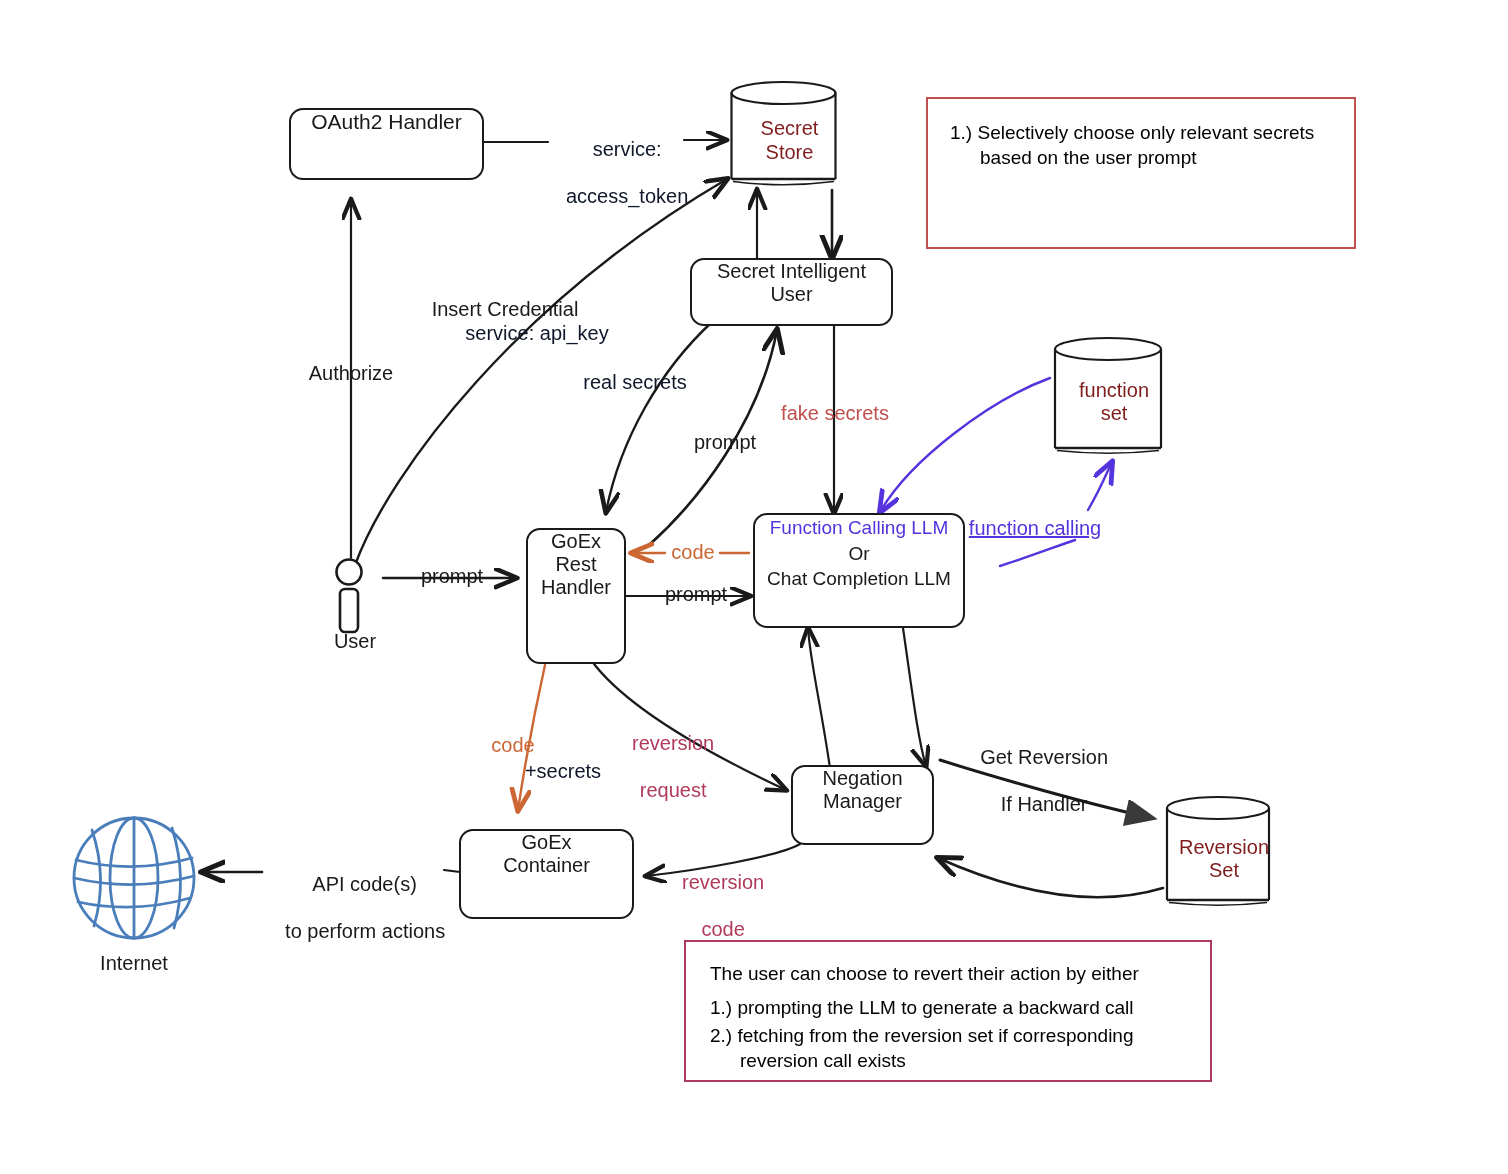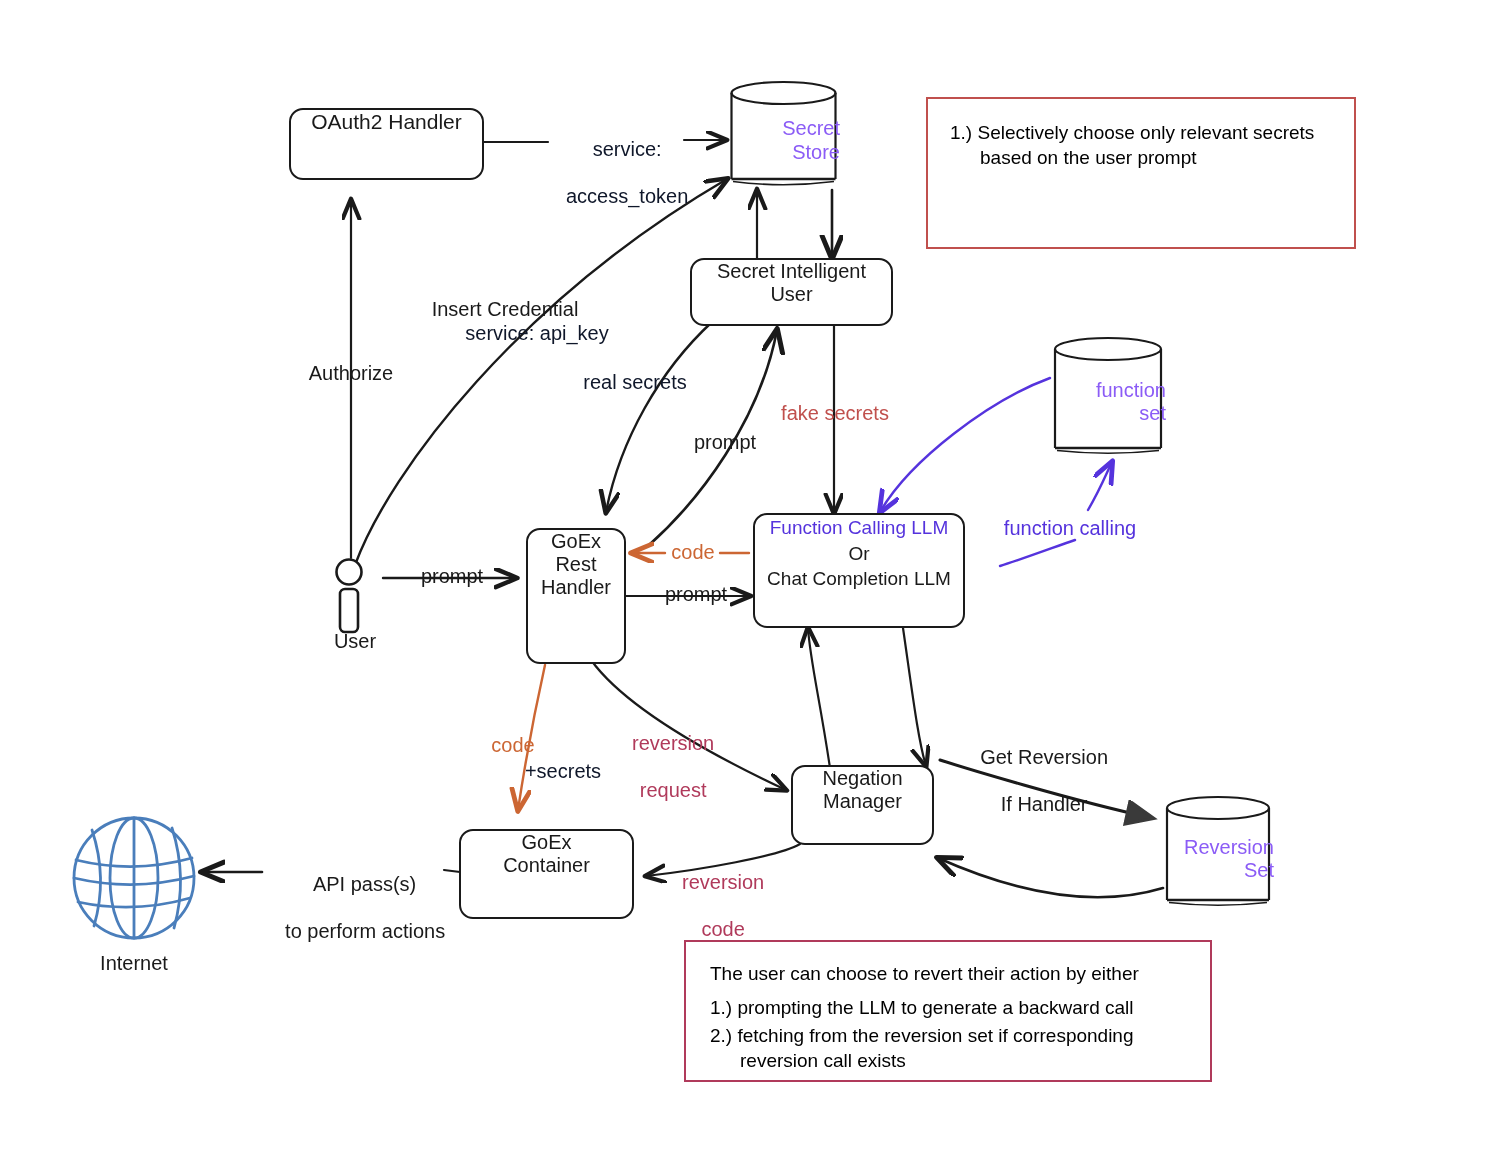--- a/index.html
+++ b/index.html
@@ -22,21 +22,21 @@
   .note li:last-child{margin-bottom:0;}
 
   .green{color:#0f172a;}
   .red{color:#c0504d;}
   .mag{color:#b03a5b;}
   .orange{color:#cc6633;}
   .purple{color:#5533dd;}
 
   .cyl{position:absolute;}
   .cyl .cyl-txt{position:absolute;left:12px;right:0;top:50%;transform:translateY(-50%);
-                text-align:right;color:#8b5cf6;line-height:1.16;}
+                text-align:center;color:#7f1d1d;line-height:1.16;}
 
   .user-fig{position:absolute;}
   .globe{position:absolute;}
 </style>
 </head>
 <body>
 
 <div id="stage">
 
   <svg id="edges" viewBox="0 0 1508 1174">
@@ -235,42 +235,42 @@
   <div class="lbl red" style="left:760px;top:402px;width:150px;font-size:20px;">fake secrets</div>
 
   <div class="lbl" style="left:680px;top:431px;width:90px;font-size:20px;">prompt</div>
 
   <div class="lbl" style="left:404px;top:565px;width:96px;font-size:20px;">prompt</div>
 
   <div class="lbl" style="left:648px;top:583px;width:96px;font-size:20px;">prompt</div>
 
   <div class="lbl orange" style="left:662px;top:541px;width:62px;font-size:20px;">code</div>
 
-  <div class="lbl purple" style="left:980px;top:517px;width:180px;font-size:20px;">function calling</div>
+  <div class="lbl purple" style="left:945px;top:517px;width:180px;font-size:20px;text-decoration:underline;">function calling</div>
 
   <div class="lbl mag" style="left:596px;top:708px;width:132px;font-size:20px;">
     <span>reversion</span><br>
     <span>request</span>
   </div>
 
   <div class="lbl orange" style="left:460px;top:734px;width:106px;font-size:20px;">code</div>
   <div class="lbl green" style="left:508px;top:760px;width:110px;font-size:20px;">+secrets</div>
 
   <div class="lbl" style="left:938px;top:722px;width:190px;font-size:20px;">
     <span>Get Reversion</span><br>
     <span>If Handler</span>
   </div>
 
   <div class="lbl mag" style="left:650px;top:847px;width:124px;font-size:20px;">
     <span>reversion</span><br>
     <span>code</span>
   </div>
 
   <div class="lbl" style="left:246px;top:849px;width:216px;font-size:20px;">
-    <span>API pass(s)</span><br>
+    <span>API code(s)</span><br>
     <span>to perform actions</span>
   </div>
 
   <div class="note note-red" style="left:918px;top:97px;width:430px;height:152px;padding:22px 20px 0 22px;font-size:19px;">
     <ol>
       <li>
         <span>1.)</span>
         <span>Selectively choose only relevant secrets based on the user prompt</span>
       </li>
     </ol>

